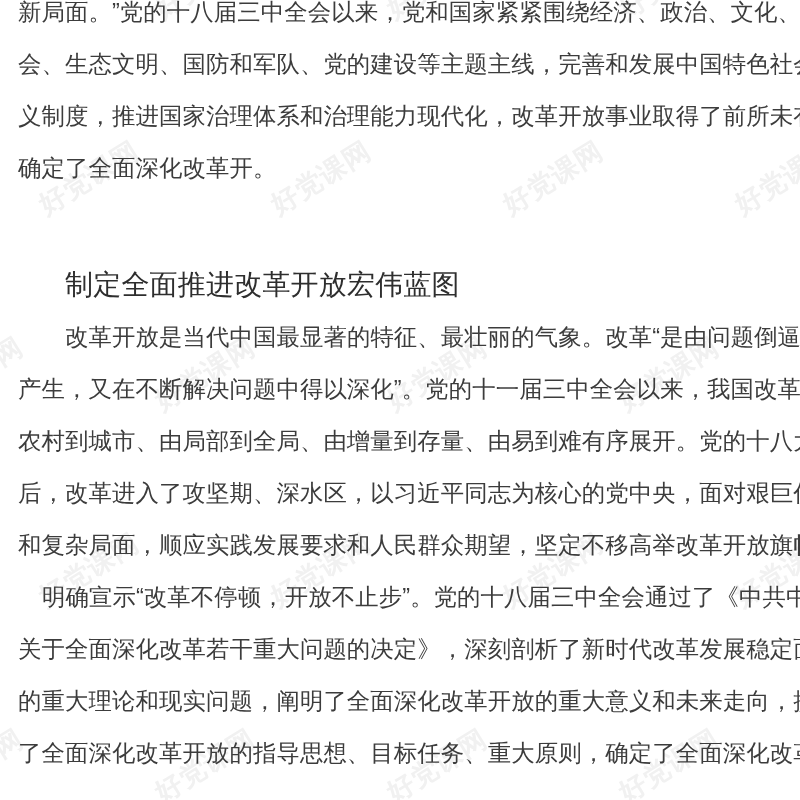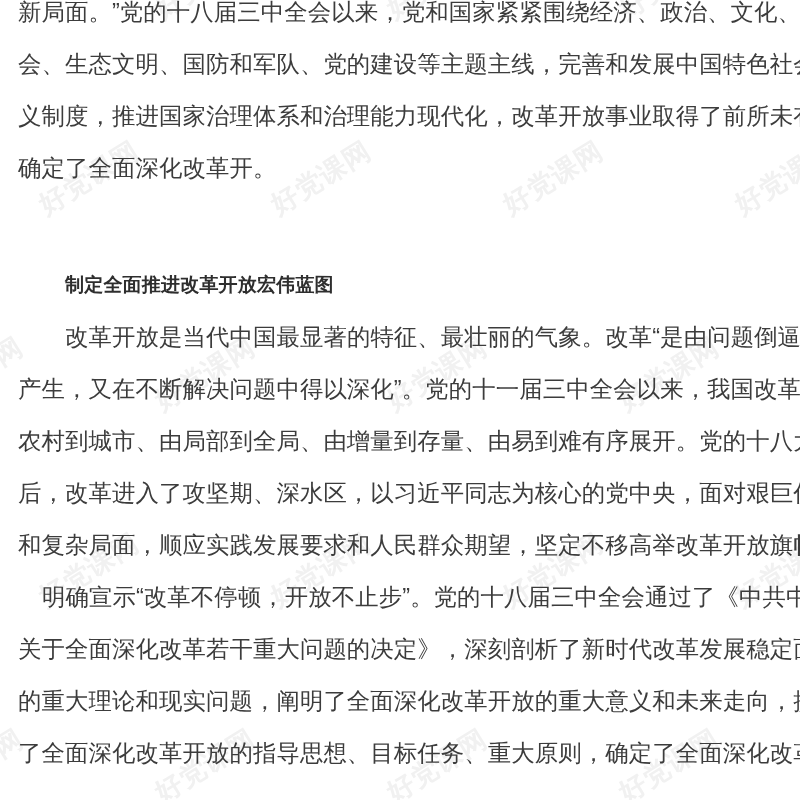--- a/index.html
+++ b/index.html
@@ -54,25 +54,25 @@
     width: 770px;
     height: 34px;
     line-height: 34px;
     font-size: 23.4px;
     color: #3c3c3c;
     white-space: nowrap;
     letter-spacing: 0.1px;
     font-weight: 400;
   }
   .doc-line.heading {
-    font-weight: 700;
+    font-weight: 400;
     letter-spacing: 0.2px;
     color: #2e2e2e;
     text-indent: 47px;
-    font-size: 19px;
+    font-size: 28px;
   }
   .doc-line.indent {
     text-indent: 47px;
   }
 </style>
 </head>
 <body>
 
 <div id="page">
 

